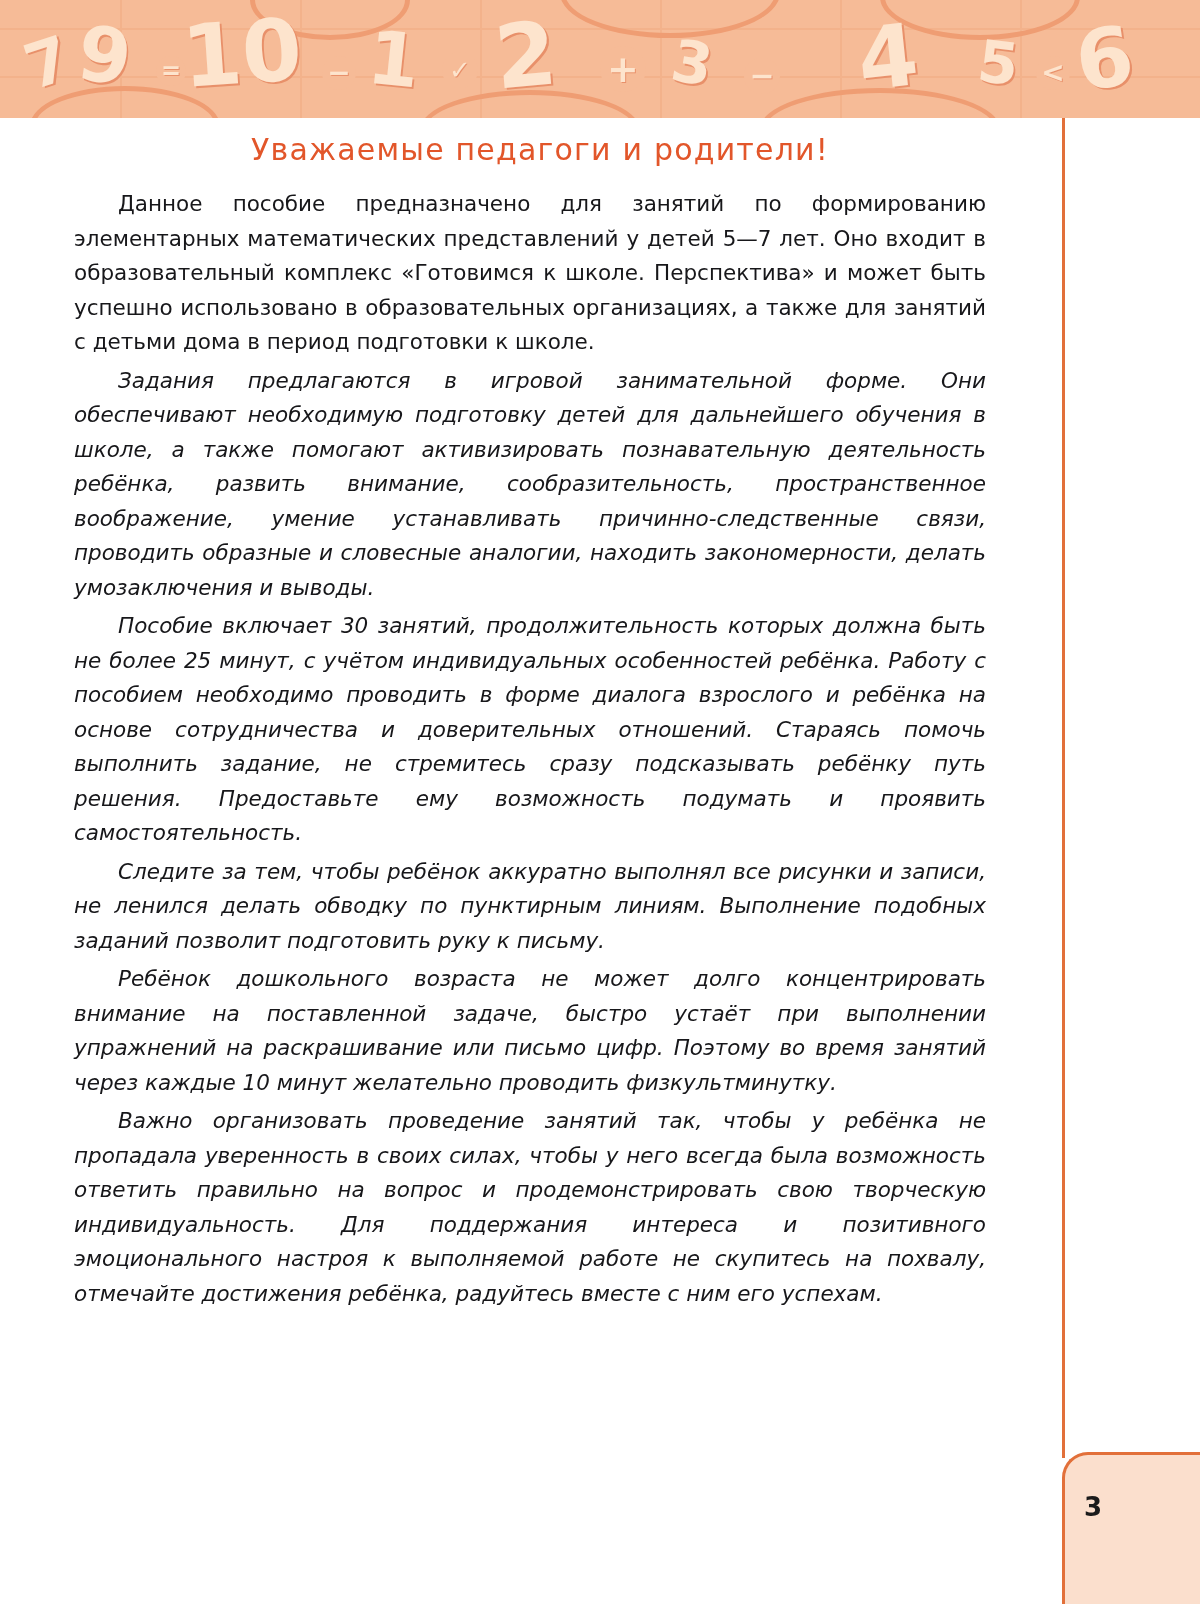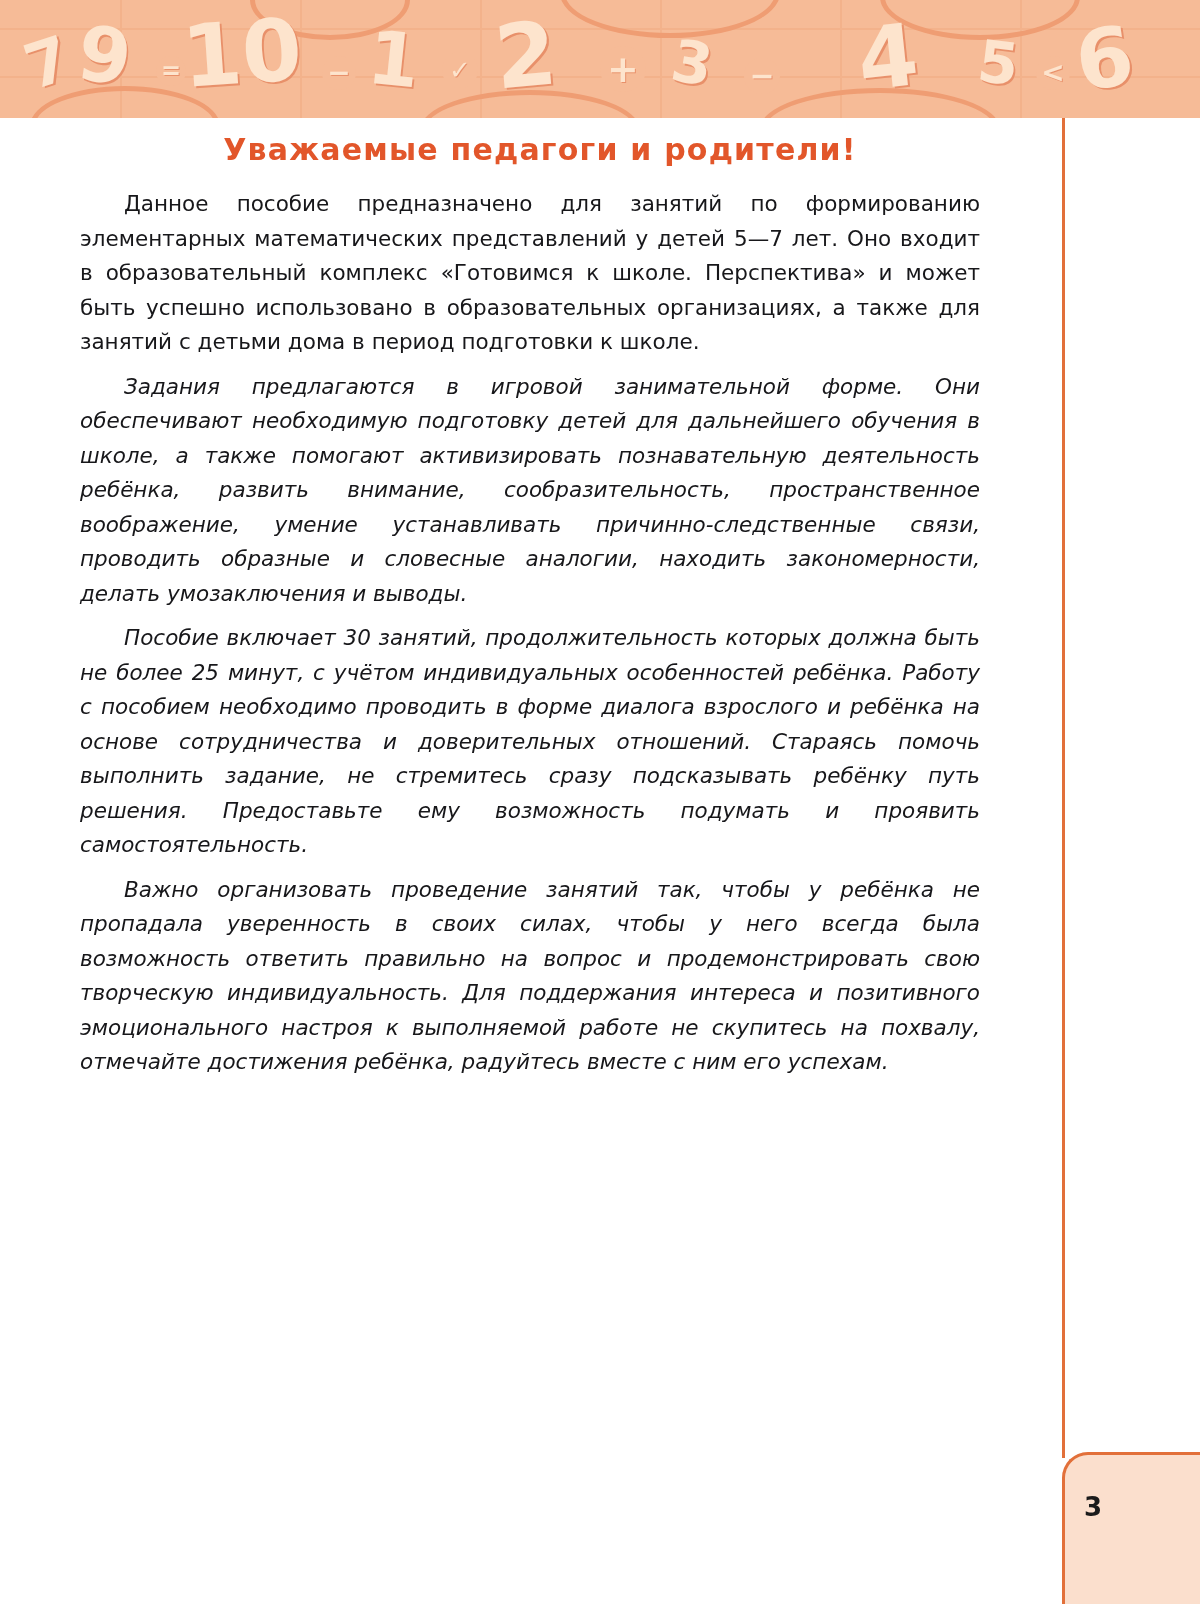--- a/index.html
+++ b/index.html
@@ -112,34 +112,34 @@
   
   .content {
     position: absolute;
     left: 70px;
     top: 132px;
     width: 920px;
   }
   .doc-title {
     color: #e2562a;
     font-size: 30px;
-    font-weight: bold;
+    font-weight: normal;
     text-align: center;
     letter-spacing: 1.2px;
     margin: 0 0 20px 0;
     padding-left: 20px;
     font-family: "DejaVu Sans", sans-serif;
   }
   .para {
     font-size: 21.5px;
     line-height: 34.5px;
     color: #17171a;
     text-align: justify;
     text-indent: 44px;
-    margin: 10px;
+    margin: 4px;
     font-family: "DejaVu Sans", sans-serif;
     hyphens: manual;
   }
   .para + .para {
     margin-top: 0;
     font-style: italic;
   }
 </style>
 </head>
 <body>
@@ -191,16 +191,18 @@
     <div class="corner-line"></div>
   </div>
   <div class="page-number">3</div>
 
   <div class="content">
     <h1 class="doc-title">Уважаемые  педагоги  и  родители!</h1>
 
     <p class="para">Данное пособие предназначено для занятий по формированию элементарных математических представлений у детей 5—7 лет. Оно входит в образовательный комплекс «Готовимся к школе. Перспектива» и может быть успешно использовано в образовательных организациях, а также для занятий с детьми дома в период подготовки к школе.</p>
     <p class="para">Задания предлагаются в игровой занимательной форме. Они обеспечивают необходимую подготовку детей для дальнейшего обучения в школе, а также помогают активизировать познавательную деятельность ребёнка, развить внимание, сообразительность, пространственное воображение, умение устанавливать причинно-следственные связи, проводить образные и словесные аналогии, находить закономерности, делать умозаключения и выводы.</p>
     <p class="para">Пособие включает 30 занятий, продолжительность которых должна быть не более 25 минут, с учётом индивидуальных особенностей ребёнка. Работу с пособием необходимо проводить в форме диалога взрослого и ребёнка на основе сотрудничества и доверительных отношений. Стараясь помочь выполнить задание, не стремитесь сразу подсказывать ребёнку путь решения. Предоставьте ему возможность подумать и проявить самостоятельность.</p>
+    <p class="para">Следите за тем, чтобы ребёнок аккуратно выполнял все рисунки и записи, не ленился делать обводку по пунктирным линиям. Выполнение подобных заданий позволит подготовить руку к письму.</p>
+    <p class="para">Ребёнок дошкольного возраста не может долго концентрировать внимание на поставленной задаче, быстро устаёт при выполнении упражнений на раскрашивание или письмо цифр. Поэтому во время занятий через каждые 10 минут желательно проводить физкультминутку.</p>
     <p class="para">Важно организовать проведение занятий так, чтобы у ребёнка не пропадала уверенность в своих силах, чтобы у него всегда была возможность ответить правильно на вопрос и продемонстрировать свою творческую индивидуальность. Для поддержания интереса и позитивного эмоционального настроя к выполняемой работе не скупитесь на похвалу, отмечайте достижения ребёнка, радуйтесь вместе с ним его успехам.</p>
   </div>
 
 </div>
 
 </body></html>

